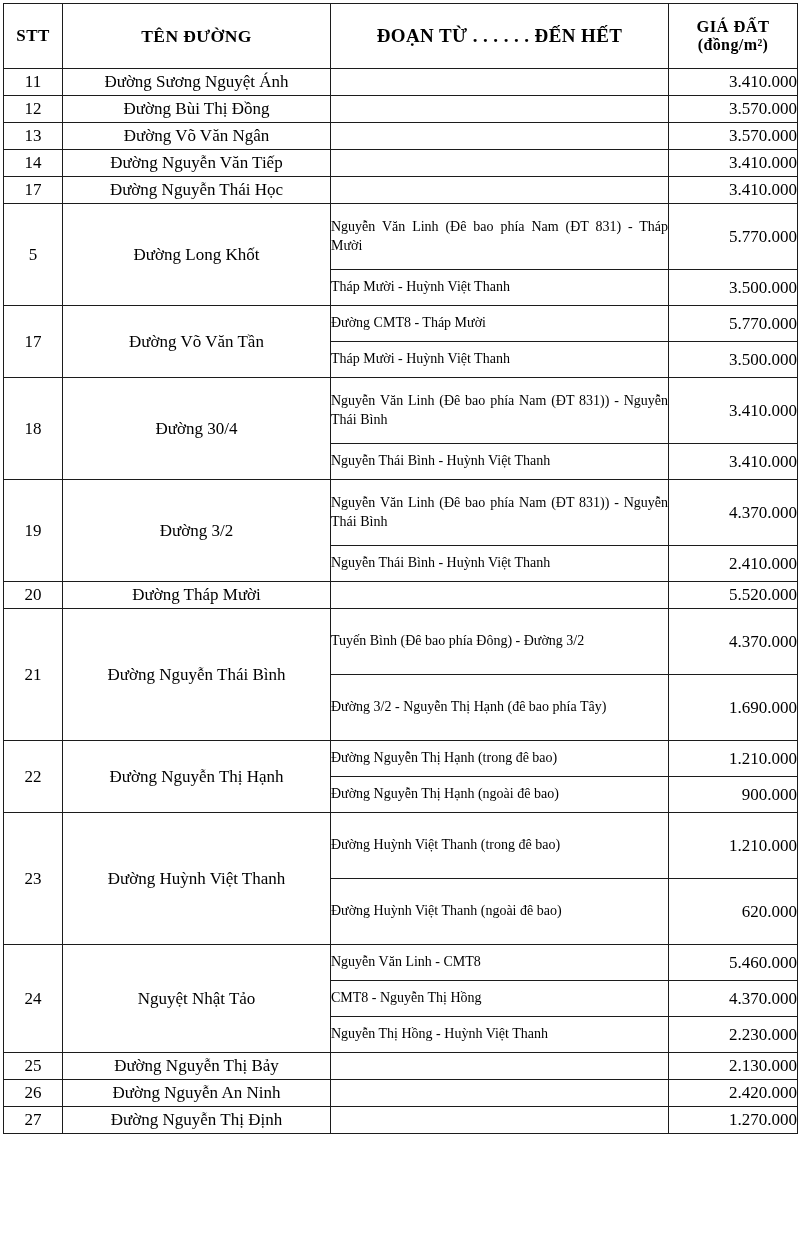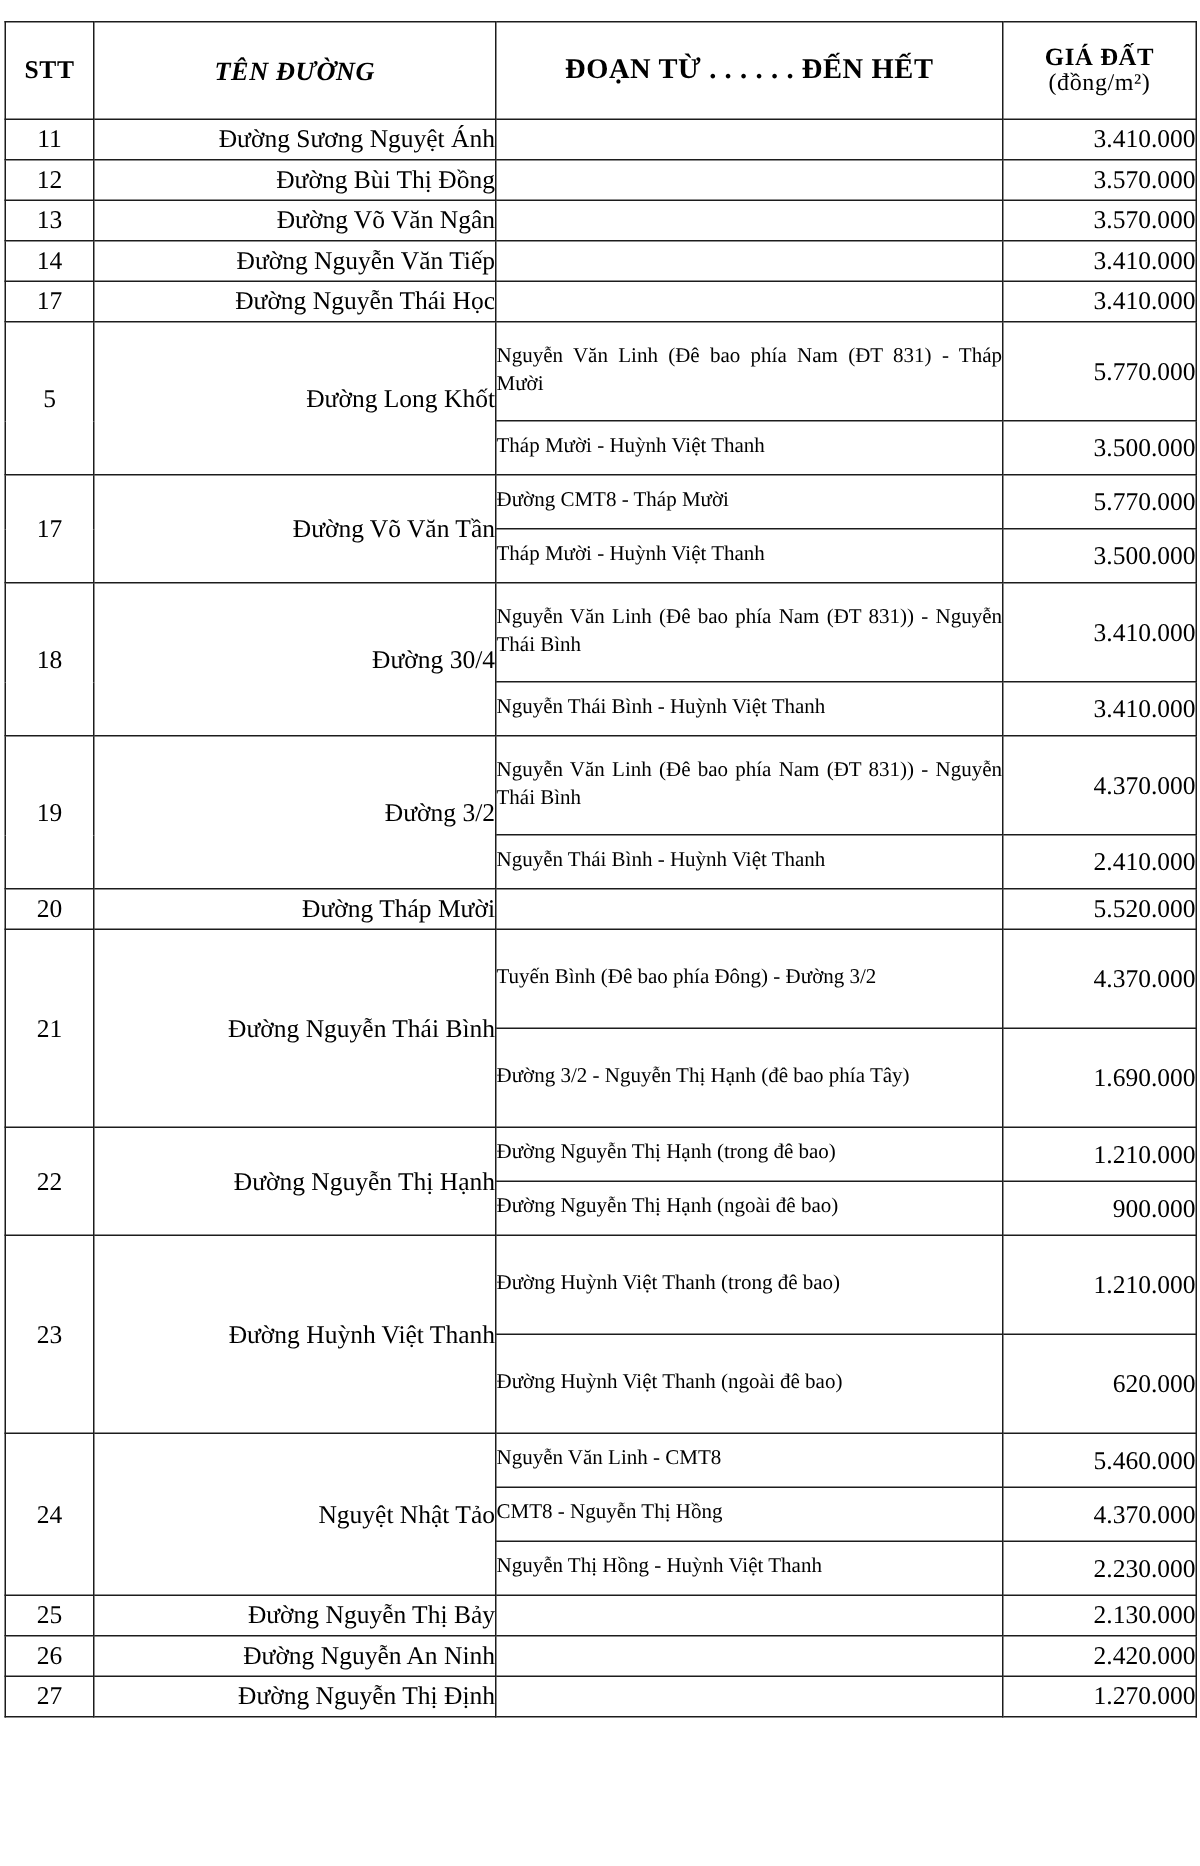--- a/index.html
+++ b/index.html
@@ -11,21 +11,21 @@
   body {
     width: 800px;
     height: 1244px;
     font-family: "Liberation Serif", "DejaVu Serif", serif;
     color: #000000;
     overflow: hidden;
   }
   .sheet {
     width: 800px;
     height: 1244px;
-    padding: 14px 3px 0 3px;
+    padding: 3px 3px 0 3px;
   }
   table.price-table {
     width: 794px;
     border-collapse: collapse;
     table-layout: fixed;
   }
   table.price-table col.c-stt    { width: 59px; }
   table.price-table col.c-name   { width: 268px; }
   table.price-table col.c-seg    { width: 338px; }
   table.price-table col.c-price  { width: 129px; }
@@ -40,35 +40,35 @@
   thead th {
     height: 65px;
     text-align: center;
     font-weight: bold;
     font-size: 17.5px;
     letter-spacing: 0.4px;
     line-height: 1.18;
     padding: 2px 4px;
   }
   th.h-stt   { font-size: 17px; }
-  th.h-name  { font-size: 17.5px; font-style: italic; }
+  th.h-name  { font-size: 17.5px; }
   th.h-seg   { font-size: 19px; }
   th.h-price { font-size: 16.5px; }
   th .unit {
     display: block;
     font-size: 16px;
-    font-weight: normal;
+    font-weight: bold;
   }
 
   td.cell-stt {
     text-align: center;
     font-size: 17px;
   }
   td.cell-name {
-    text-align: right;
+    text-align: center;
     font-size: 17px;
     padding: 2px 0 2px 14px;
   }
   td.cell-seg {
     text-align: left;
     font-size: 14px;
     padding: 4px 8px 4px 9px;
     line-height: 1.3;
   }
   td.cell-seg.justify {

